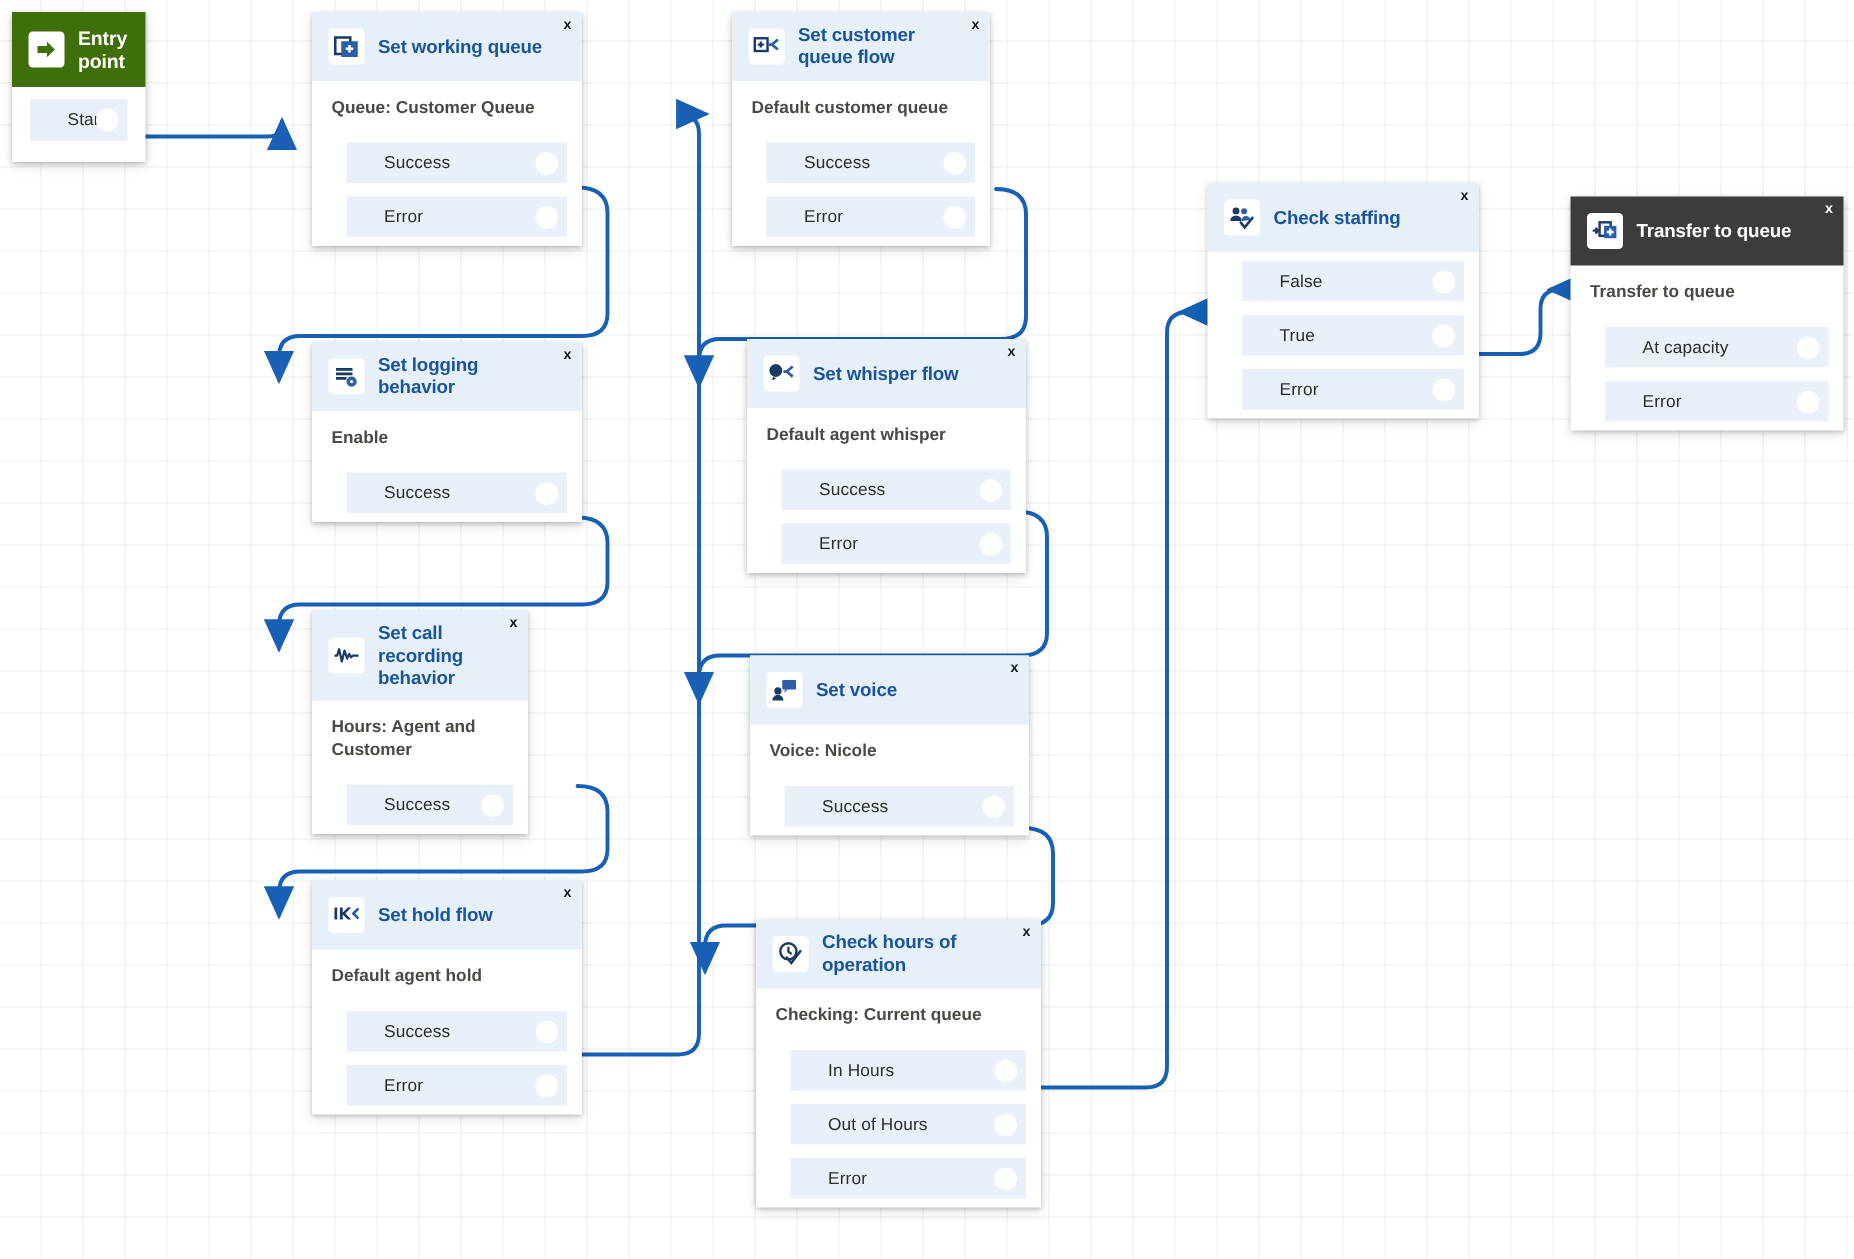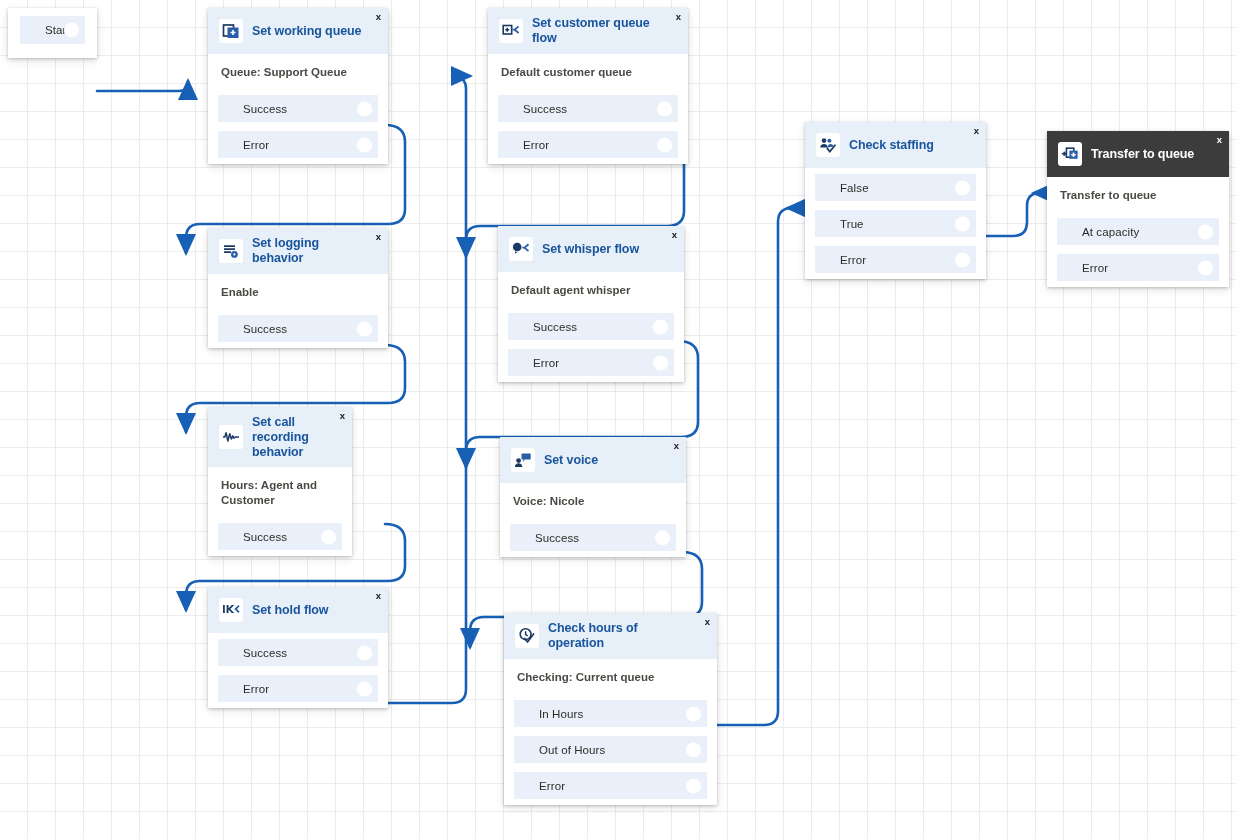--- a/index.html
+++ b/index.html
@@ -70,21 +70,21 @@
     cursor: pointer;
   }
   .node.selected .node-close { color: #ffffff; }
   .node-subtitle {
     font-size: 11.5px;
     font-weight: bold;
     color: #4a4a45;
     padding: 11px 13px 10px 13px;
     line-height: 1.25;
   }
-  .ports { padding: 6px 0 6px 0; }
+  .ports { padding: 6px 0 6px 13px; }
   .node.entry .ports { padding: 8px 0 14px 0; }
   .port {
     position: relative;
     display: flex;
     align-items: center;
     height: 27px;
     margin: 0 10px 9px 10px;
     background: #e9f0f9;
     padding-left: 14px;
   }
@@ -134,54 +134,62 @@
 
       <path d="M682,552 Q702,552 702,569 L702,602 Q702,617 685,617 L484,617 Q470,617 470,631 L470,647"></path>
 
       <path d="M687,725 L764,725 Q778,725 778,711 L778,222 Q778,208 792,208 L788,208"></path>
 
       <path d="M982,236 L1013,236 Q1027,236 1027,222 L1027,206 Q1027,193 1040,193 L1034,193"></path>
     </g>
   </svg>
 
   <div class="node entry" style="left:8px; top:8px; width:89px;">
+    <div class="node-header">
+      <span class="node-icon">
+        <svg width="18" height="18" viewBox="0 0 18 18">
+            <path d="M3 6.6h6.3V3.9L14.6 9l-5.3 5.1v-2.7H3z" fill="#3f6f09"></path>
+          </svg>
+      </span>
+      <span class="node-title">Entry point</span>
+    </div>
     <div class="ports">
       <div class="port">
         <span class="port-label">Start</span>
         <span class="port-dot"></span>
       </div>
     </div>
   </div>
 
   <div class="node" style="left:208px; top:8px; width:180px;">
     <div class="node-header">
       <span class="node-icon">
         <svg width="18" height="18" viewBox="0 0 18 18">
             <rect x="1.5" y="3" width="10" height="11" fill="none" stroke="#1b3a63" stroke-width="1.7"></rect>
             <rect x="5.5" y="5.5" width="11" height="10.5" fill="#2b5ea8"></rect>
             <path d="M11 8v5M8.5 10.5h5" stroke="#fff" stroke-width="1.7"></path>
           </svg>
       </span>
       <span class="node-title">Set working queue</span>
       <span class="node-close">x</span>
     </div>
-    <div class="node-subtitle">Queue: Support Queue</div>
-    <div class="ports">
-      <div class="port">
-        <span class="port-label">Success</span>
-        <span class="port-dot"></span>
-      </div>
-      <div class="port">
-        <span class="port-label">Error</span>
-        <span class="port-dot"></span>
-      </div>
-    </div>
-  </div>
-
-  <div class="node" style="left:488px; top:8px; width:200px;">
+    <div class="node-subtitle">Queue: Customer Queue</div>
+    <div class="ports">
+      <div class="port">
+        <span class="port-label">Success</span>
+        <span class="port-dot"></span>
+      </div>
+      <div class="port">
+        <span class="port-label">Error</span>
+        <span class="port-dot"></span>
+      </div>
+    </div>
+  </div>
+
+  <div class="node" style="left:488px; top:8px; width:172px;">
     <div class="node-header">
       <span class="node-icon">
         <svg width="18" height="18" viewBox="0 0 18 18">
             <rect x="1.2" y="3.5" width="8.5" height="8.5" fill="none" stroke="#1b3a63" stroke-width="1.6"></rect>
             <path d="M3.2 7.7h4M5.2 5.7v4" stroke="#1b3a63" stroke-width="1.5"></path>
             <path d="M16.6 4.4l-4 3.3 4 3.3M12.6 7.7h-2" stroke="#2b5ea8" stroke-width="1.8" fill="none"></path>
           </svg>
       </span>
       <span class="node-title">Set customer queue flow</span>
       <span class="node-close">x</span>
@@ -291,33 +299,34 @@
       <span class="node-icon">
         <svg width="18" height="18" viewBox="0 0 18 18">
             <rect x="1" y="4" width="1.8" height="8" fill="#1b3a63"></rect>
             <path d="M4.6 4h1.9v3.3L9.8 4h2.4L8.3 8l3.9 4H9.8L6.5 8.6V12H4.6z" fill="#1b3a63"></path>
             <path d="M17 4.6l-3.4 3.4L17 11.4" stroke="#2b5ea8" stroke-width="1.8" fill="none"></path>
           </svg>
       </span>
       <span class="node-title">Set hold flow</span>
       <span class="node-close">x</span>
     </div>
-    <div class="ports">
-      <div class="port">
-        <span class="port-label">Success</span>
-        <span class="port-dot"></span>
-      </div>
-      <div class="port">
-        <span class="port-label">Error</span>
-        <span class="port-dot"></span>
-      </div>
-    </div>
-  </div>
-
-  <div class="node" style="left:504px; top:613px; width:213px;">
+    <div class="node-subtitle">Default agent hold</div>
+    <div class="ports">
+      <div class="port">
+        <span class="port-label">Success</span>
+        <span class="port-dot"></span>
+      </div>
+      <div class="port">
+        <span class="port-label">Error</span>
+        <span class="port-dot"></span>
+      </div>
+    </div>
+  </div>
+
+  <div class="node" style="left:504px; top:613px; width:190px;">
     <div class="node-header">
       <span class="node-icon">
         <svg width="18" height="18" viewBox="0 0 18 18">
             <circle cx="7.6" cy="7.2" r="5.4" fill="none" stroke="#1b3a63" stroke-width="1.6"></circle>
             <path d="M7.6 4.2v3.3l2.2 1.5" stroke="#1b3a63" stroke-width="1.5" fill="none"></path>
             <path d="M6.6 11.4l3 3.6 6-8" stroke="#1b3a63" stroke-width="1.7" fill="none" stroke-linecap="round"></path>
           </svg>
       </span>
       <span class="node-title">Check hours of operation</span>
       <span class="node-close">x</span>

